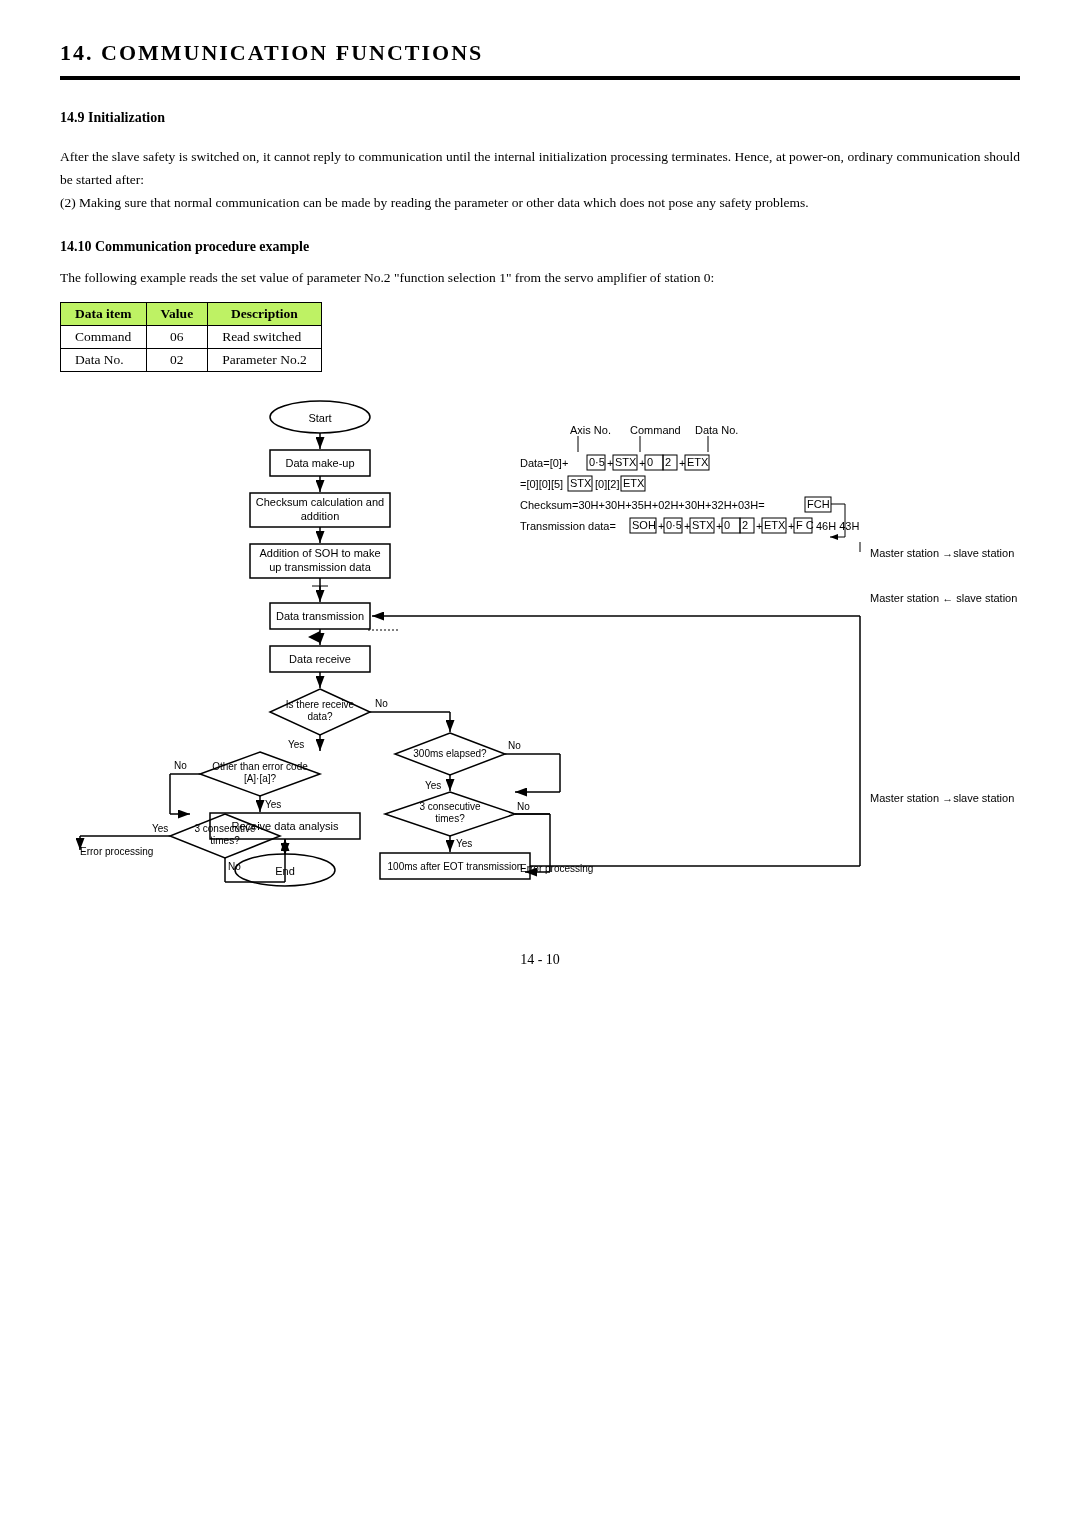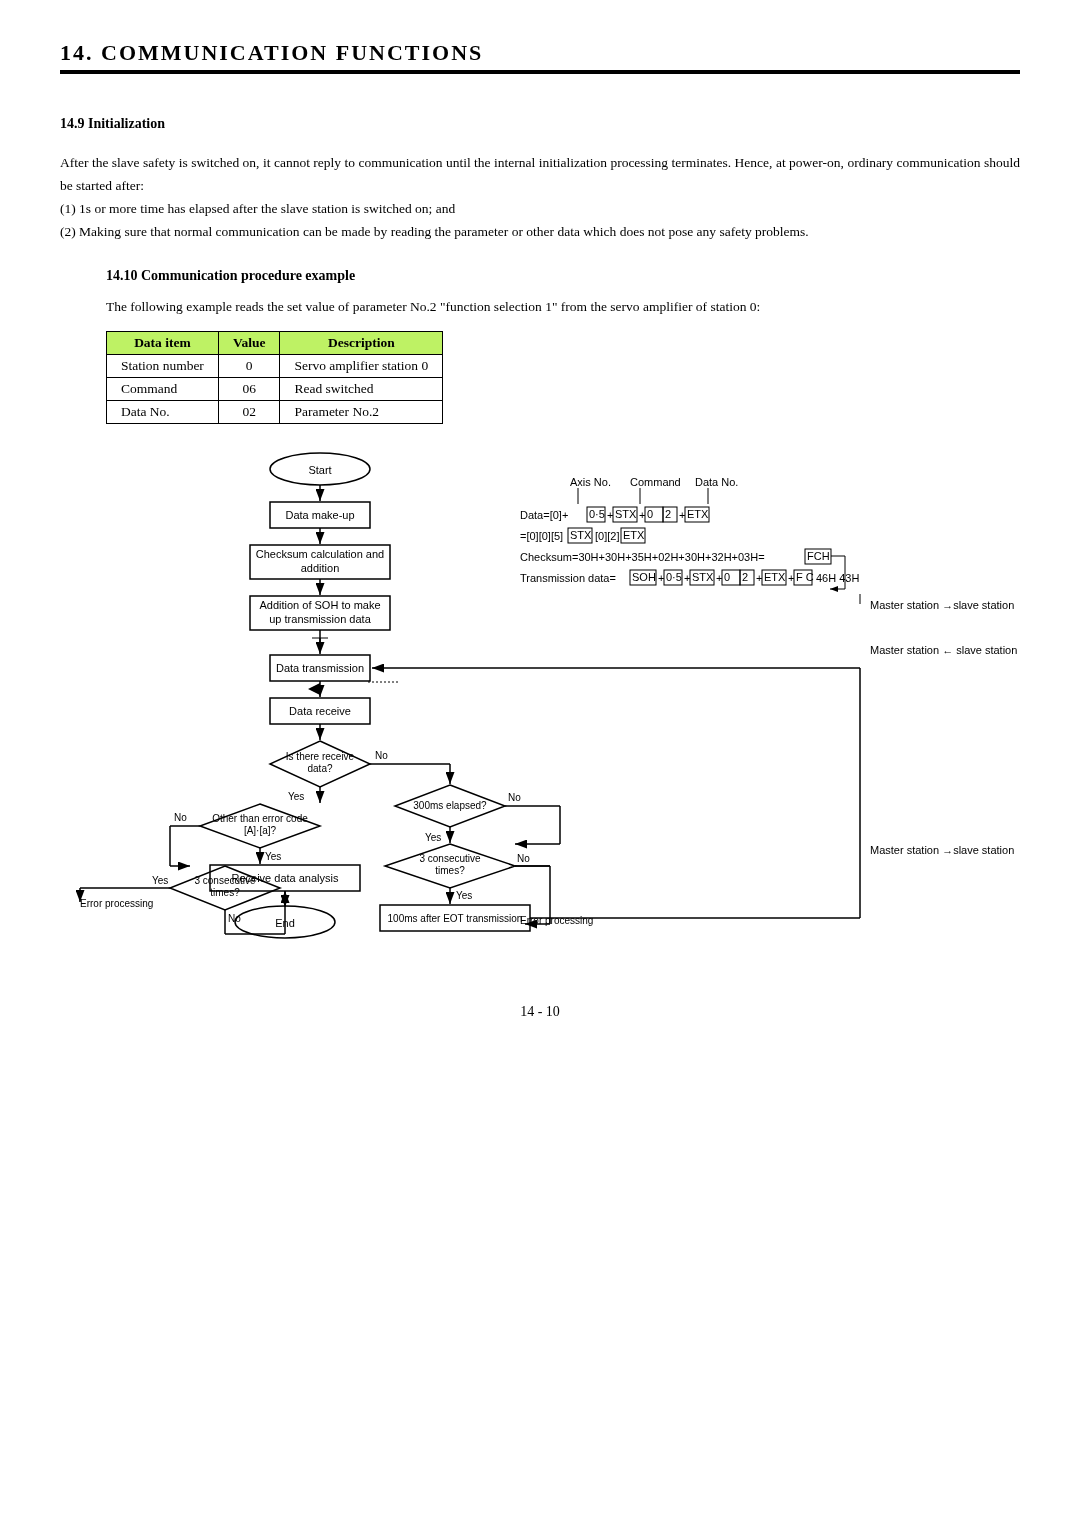--- a/index.html
+++ b/index.html
@@ -7,22 +7,22 @@
       background: #fff;
       font-family: 'Times New Roman', Times, serif;
       font-size: 14px;
       color: #000;
       width: 1080px;
       min-height: 1528px;
       padding: 40px 60px 60px 60px;
     }
     .page-header {
       border-bottom: 4px solid #000;
-      margin-bottom: 42px;
-      padding-bottom: 4px;
+      margin-bottom: 30px;
+      padding-bottom: 10px;
     }
     .page-title {
       font-size: 22px;
       font-weight: bold;
       letter-spacing: 2px;
     }
     .section-title {
       font-size: 14px;
       font-weight: bold;
       margin-bottom: 20px;
@@ -95,44 +95,38 @@
 </head>
 <body>
 
 <div class="page-header">
   <div class="page-title">14. COMMUNICATION FUNCTIONS</div>
 </div>
 
 <div>
   <div class="section-title">14.9 Initialization</div>
   <p class="body-text">After the slave safety is switched on, it cannot reply to communication until the internal initialization processing terminates. Hence, at power-on, ordinary communication should be started after:</p>
-  <p class="list-item">(1) 1s or more time has elapsed after the slave station is switched on; and</p>
   <p class="list-item">
     <span>(2) Making sure that normal communication can be made by reading the parameter or other data which does not pose any safety problems.</span>
   </p>
 </div>
 
-<div style="margin-top:18px;margin-left:46px;">
+<div style="margin-top:18px;">
   <div class="section-title-2">14.10 Communication procedure example</div>
   <p class="param-intro">The following example reads the set value of parameter No.2 "function selection 1" from the servo amplifier of station 0:</p>
 
   <table class="data-table">
     <thead>
       <tr>
         <th>Data item</th>
         <th>Value</th>
         <th>Description</th>
       </tr>
     </thead>
     <tbody>
-      <tr>
-        <td>Station number</td>
-        <td class="val-col">0</td>
-        <td>Servo amplifier station 0</td>
-      </tr>
       <tr>
         <td>Command</td>
         <td class="val-col">06</td>
         <td>Read switched</td>
       </tr>
       <tr>
         <td>Data No.</td>
         <td class="val-col">02</td>
         <td>Parameter No.2</td>
       </tr>

